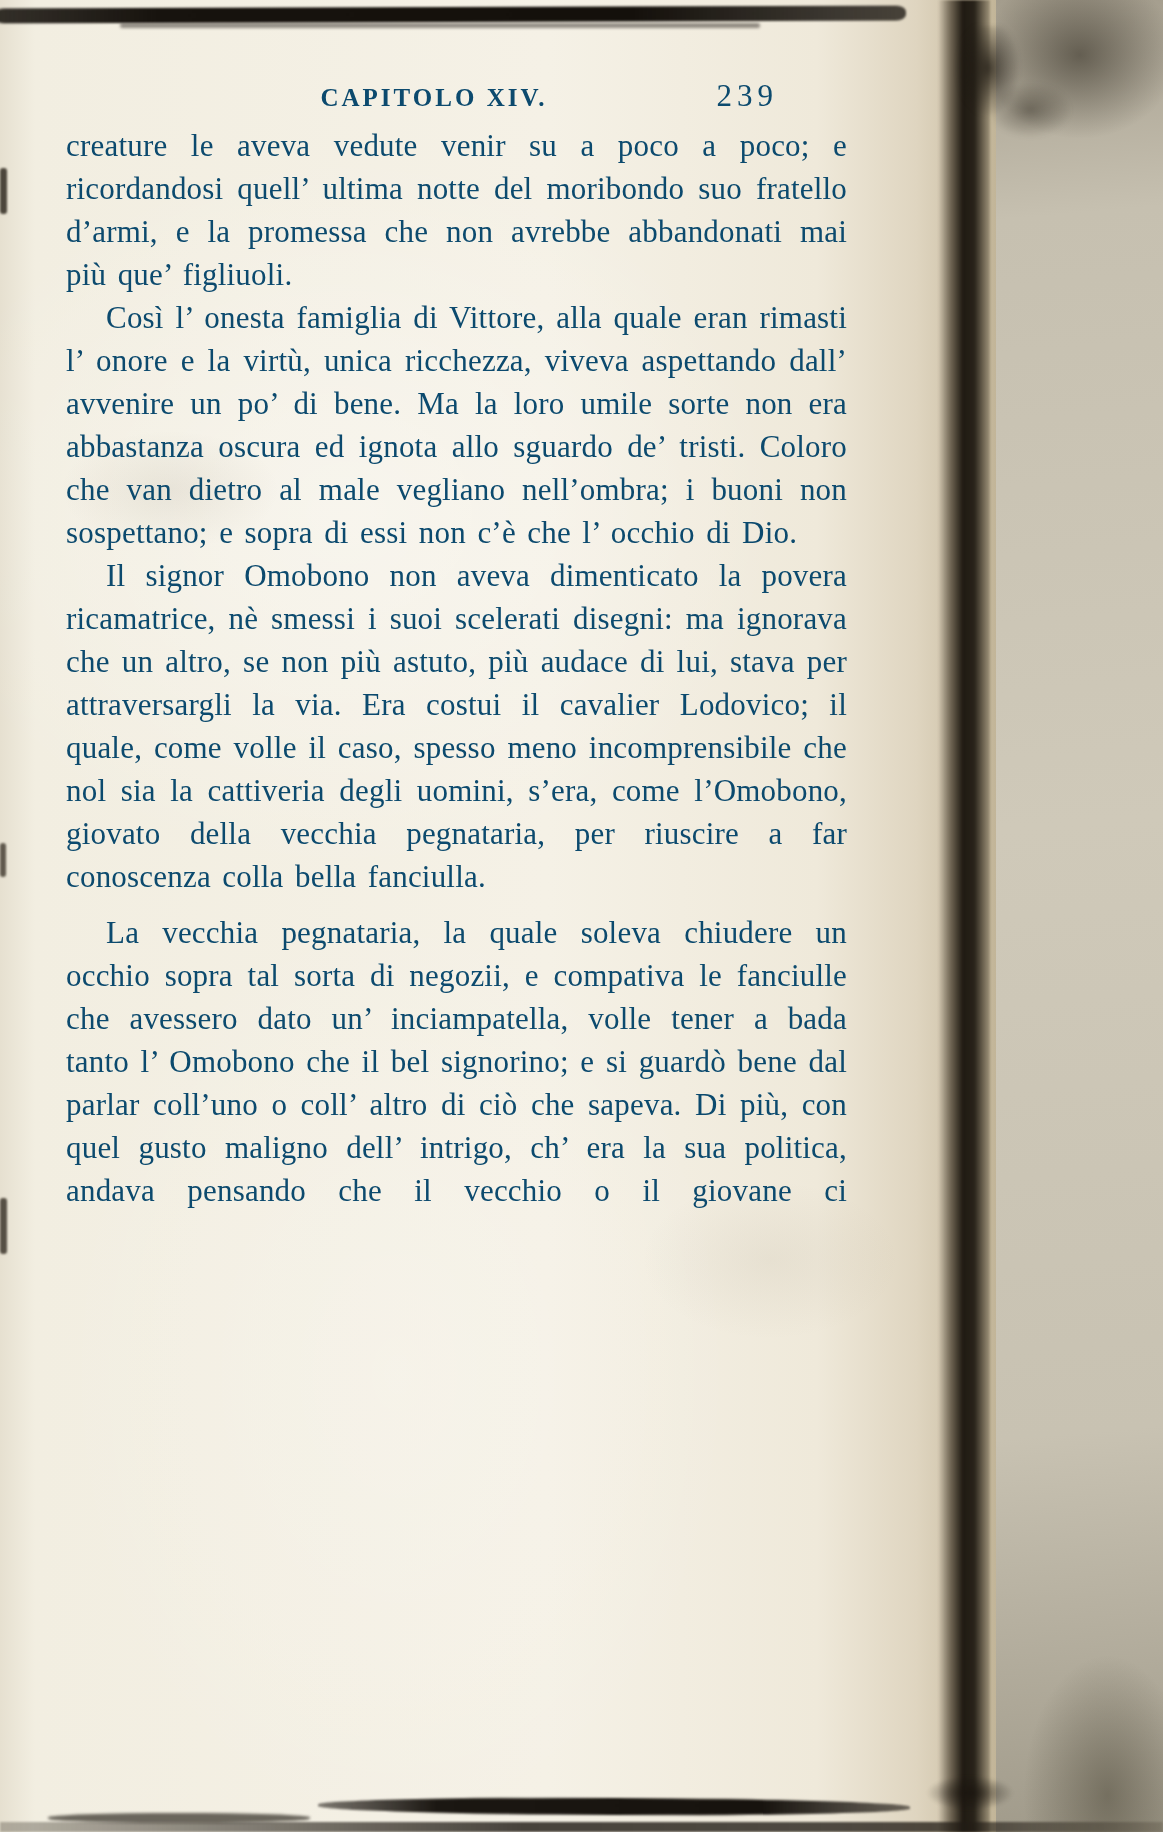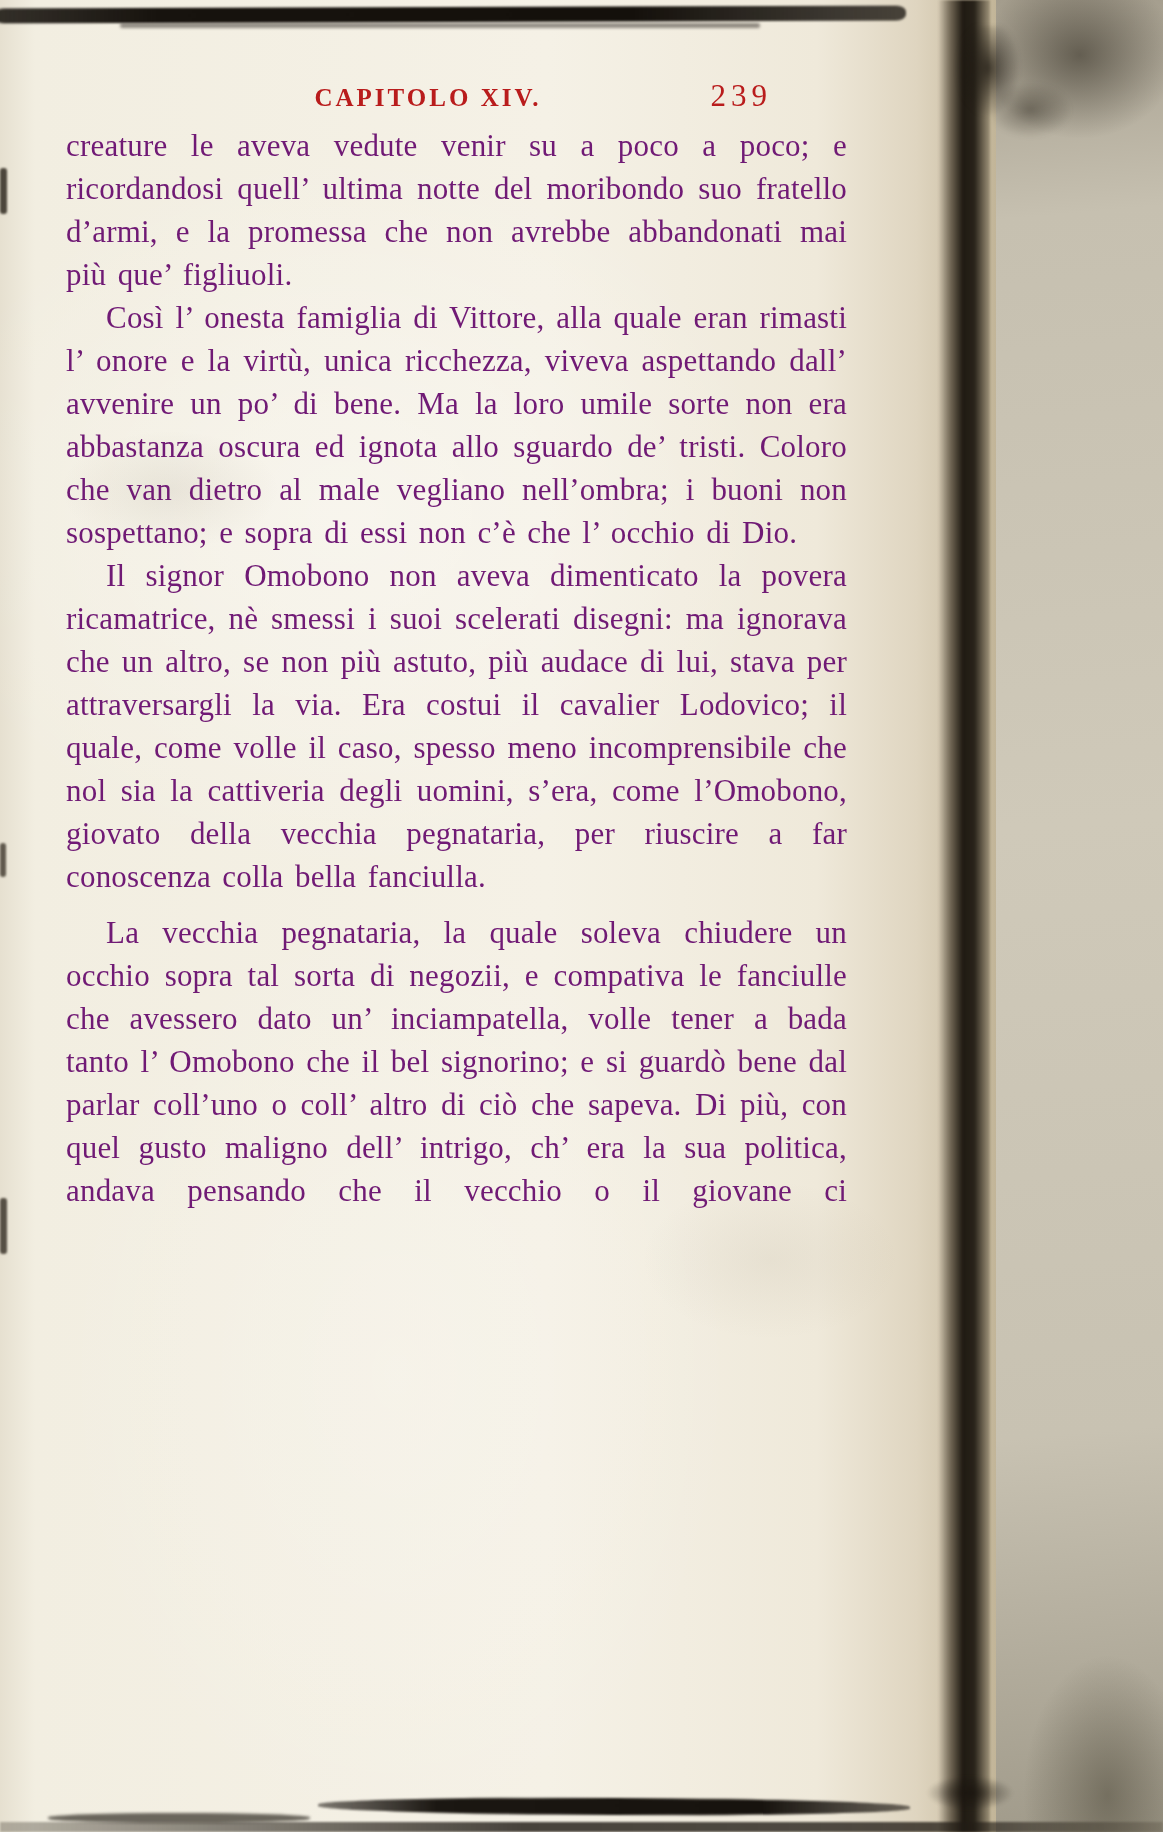--- a/index.html
+++ b/index.html
@@ -93,36 +93,36 @@
     left: 60px; top: 430px; width: 220px; height: 120px;
     background: radial-gradient(ellipse at center, rgba(120,105,80,0.10), rgba(120,105,80,0) 70%);
   }
   .stain-2 {
     left: 640px; top: 1180px; width: 260px; height: 160px;
     background: radial-gradient(ellipse at center, rgba(120,105,80,0.08), rgba(120,105,80,0) 70%);
   }
 
   
   .header {
-    position: absolute; left: 60px; top: 84px; width: 780px; height: 42px;
-    color: #b91c1c;
+    position: absolute; left: 66px; top: 84px; width: 780px; height: 42px;
+    color: #0c4a6e;
   }
   .chapter {
     position: absolute; left: 0; width: 100%;
     text-align: center;
     transform: translateX(-22px);
     font-size: 25px; font-weight: bold; letter-spacing: 3px;
   }
   .pagenum {
     position: absolute; right: 68px; top: -6px;
     font-size: 31px; letter-spacing: 5px; font-weight: normal;
   }
   .text {
     position: absolute; left: 66px; top: 124px; width: 781px;
-    color: #701a75;
+    color: #0c4a6e;
     font-size: 31px; line-height: 43px;
     text-align: justify;
     word-spacing: 3.5px; letter-spacing: 0.2px;
   }
   .text p { margin: 0; text-indent: 40px; }
   .text p.first { text-indent: 0; }
   .text p.gap { margin-top: 13px; }
   .text p.last { text-align-last: justify; }
 </style>
 </head>

